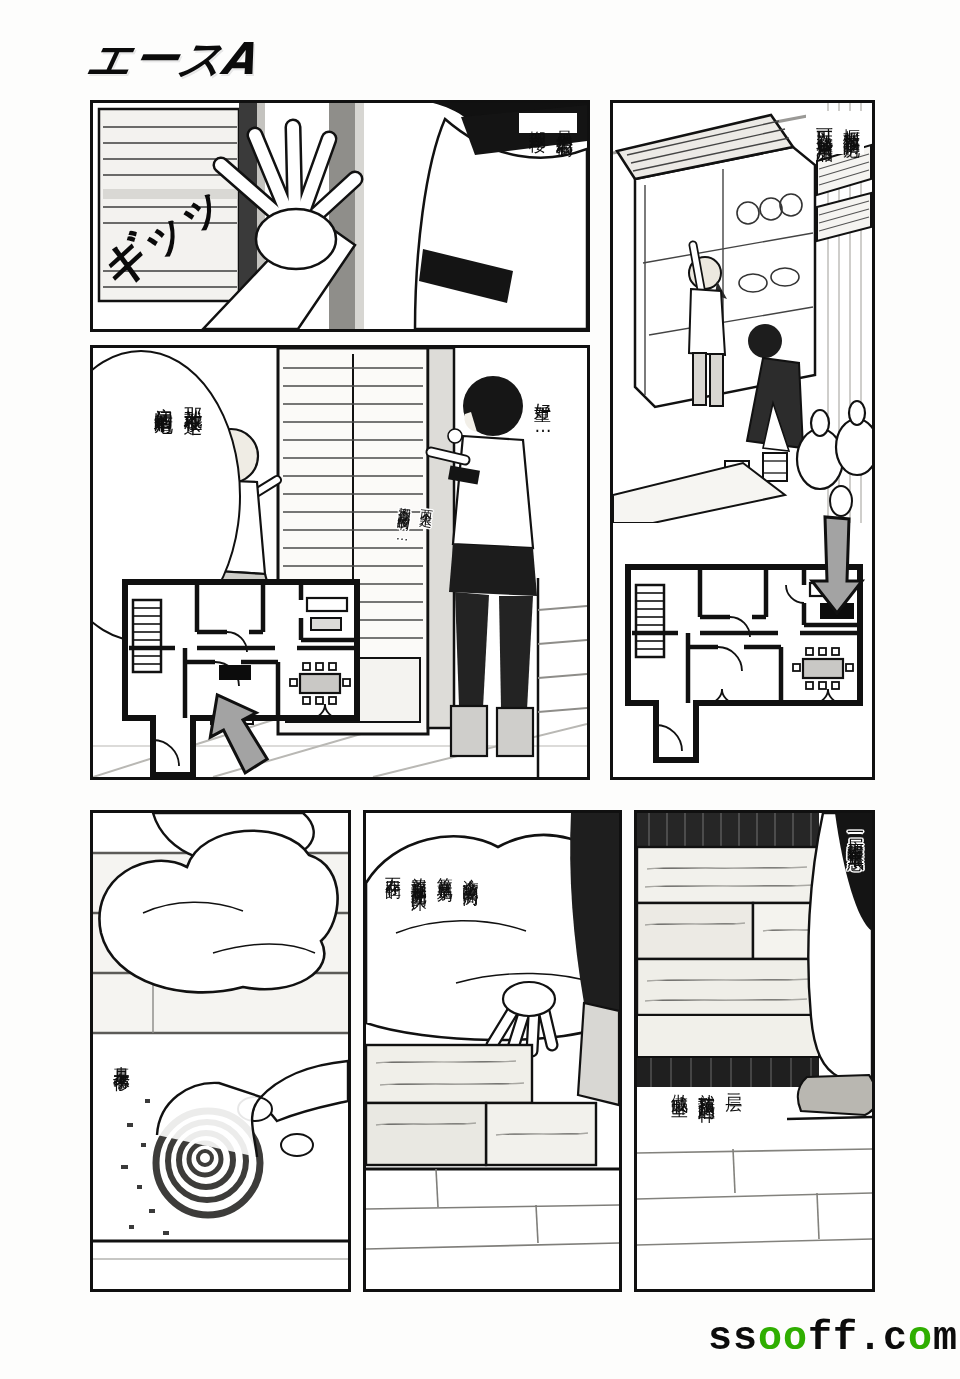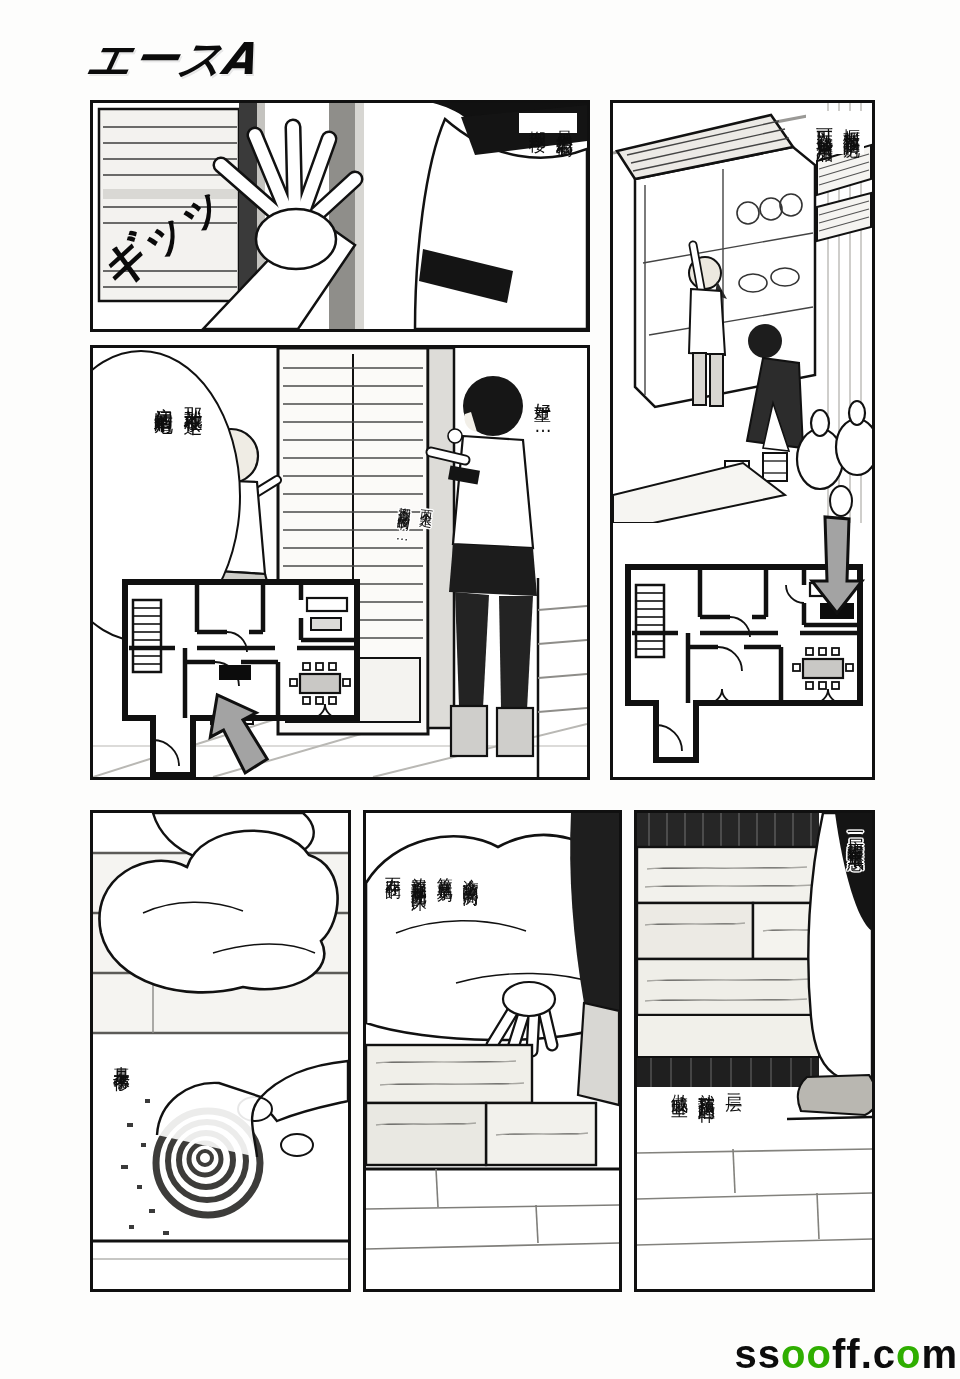--- a/index.html
+++ b/index.html
@@ -28,22 +28,22 @@
        font-family:"DejaVu Sans",sans-serif;}
 
   .bubble{position:absolute;width:196px;height:288px;background:#fff;border:2.5px solid #101010;
           border-radius:50%;}
   .bubble .vtext{position:absolute;right:34px;top:40px;}
 
   .aside-note{transform:rotate(7deg);}
 
   .plan{position:absolute;}
 
-  .watermark{position:absolute;right:2px;bottom:2px;font-size:40px;letter-spacing:1px;
-             font-family:Liberation Sans, sans-serif;font-weight:bold;color:#0c0c0c;}
+  .watermark{position:absolute;right:2px;bottom:18px;font-size:40px;letter-spacing:1px;
+             font-family:Liberation Mono, monospace;font-weight:bold;color:#0c0c0c;}
   .watermark .green{color:#2fae00;}
 </style>
 </head>
 <body>
 
 <div class="page">
 
   <div class="logo">エースA</div>
 
   <div class="panel" style="left:90px;top:100px;width:500px;height:232px;">

